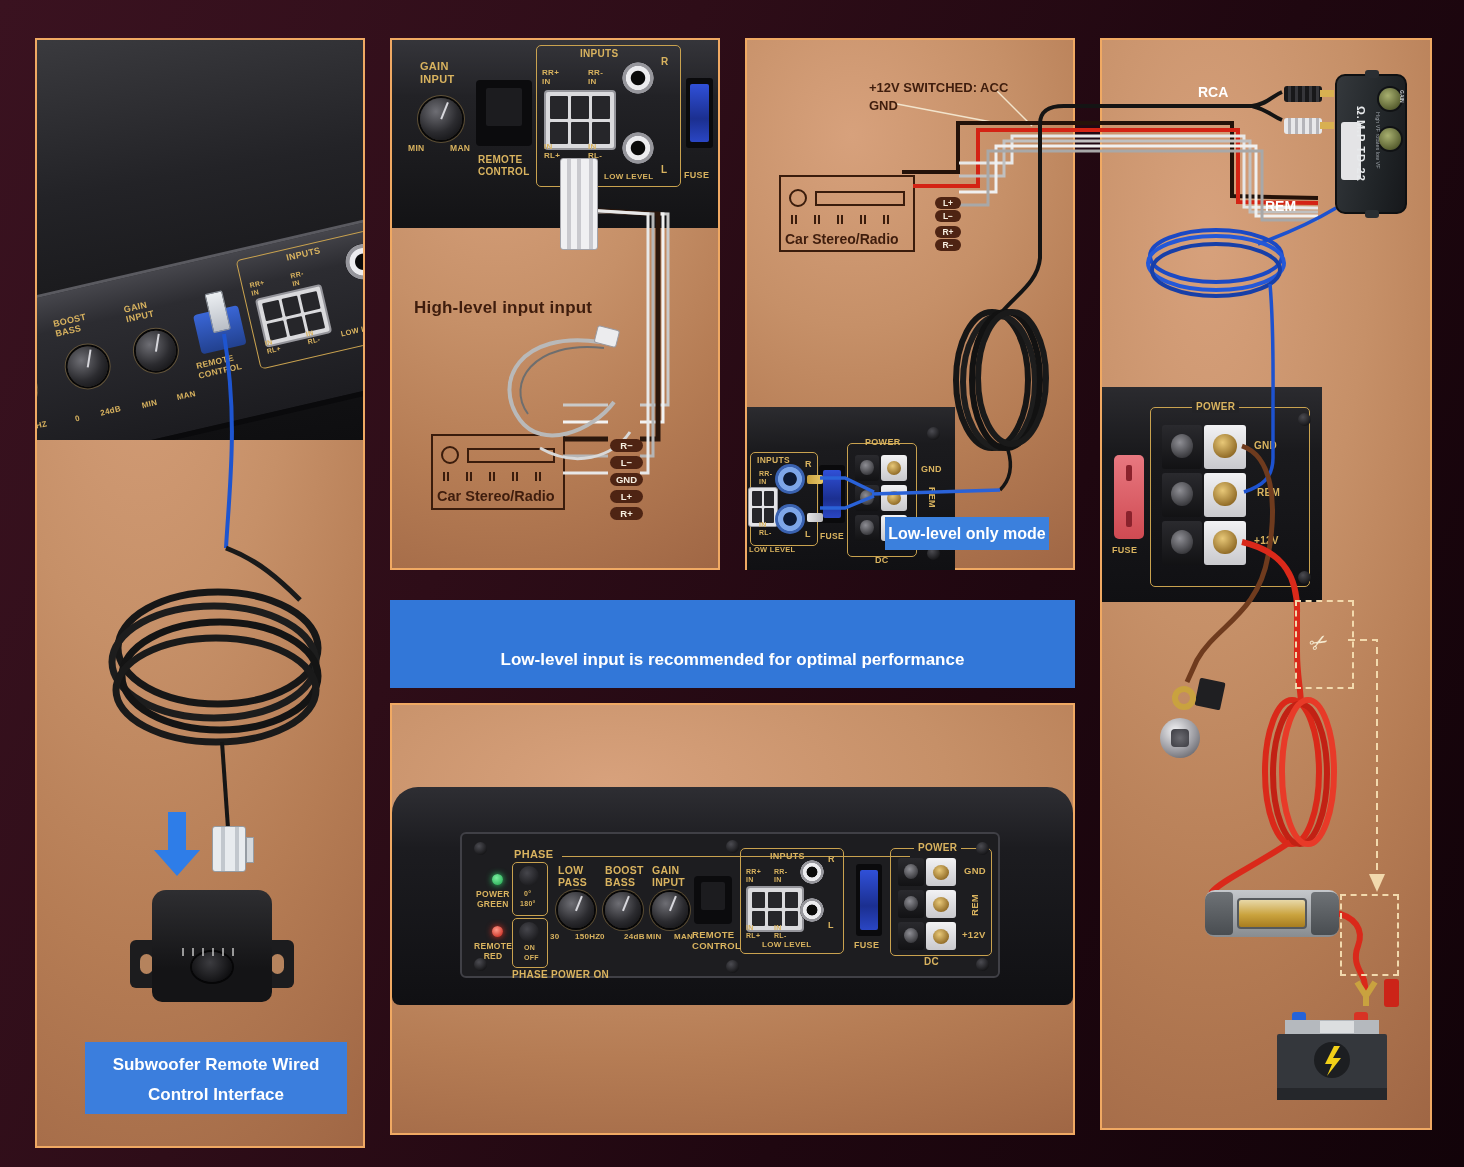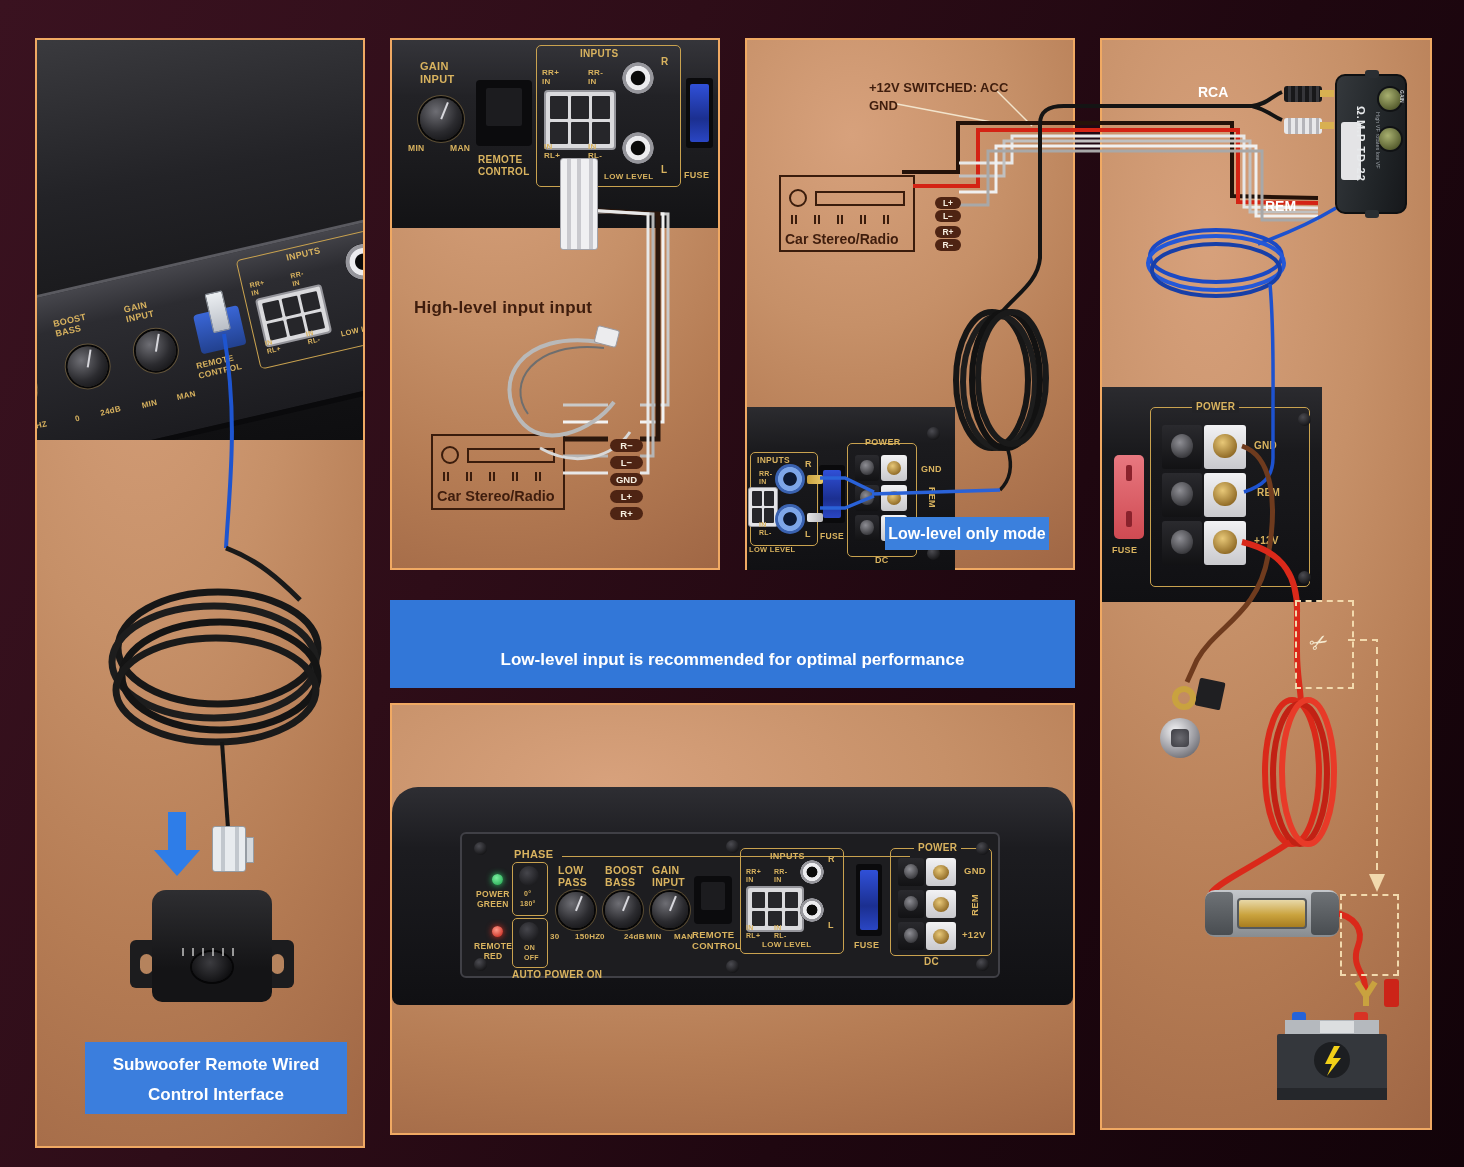--- a/index.html
+++ b/index.html
@@ -249,21 +249,21 @@
       <span class="glabel" style="left:52px;top:14px;font-size:11px;">PHASE</span>
       <span class="abs" style="left:100px;top:22px;width:348px;height:1px;background:#c9a24f;z-index:3;"></span>
       <span class="goldbox" style="left:50px;top:28px;width:34px;height:52px;"></span>
       <span class="abs" style="left:57px;top:32px;width:20px;height:20px;border-radius:50%;background:radial-gradient(circle at 40% 35%,#46464c,#0d0d0f);z-index:3;"></span>
       <span class="glabel" style="left:62px;top:56px;font-size:7px;">0°</span>
       <span class="glabel" style="left:58px;top:66px;font-size:7px;">180°</span>
       <span class="goldbox" style="left:50px;top:84px;width:34px;height:48px;"></span>
       <span class="abs" style="left:57px;top:88px;width:20px;height:20px;border-radius:50%;background:radial-gradient(circle at 40% 35%,#46464c,#0d0d0f);z-index:3;"></span>
       <span class="glabel" style="left:62px;top:110px;font-size:7px;">ON</span>
       <span class="glabel" style="left:62px;top:120px;font-size:7px;">OFF</span>
-      <span class="glabel" style="left:50px;top:135px;font-size:10px;">AUTO POWER ON</span>
+      <span class="glabel" style="left:50px;top:135px;font-size:10px;">PHASE POWER ON</span>
       <span class="glabel" style="left:96px;top:30px;font-size:10.5px;">LOW
 PASS</span>
       <span class="knob" style="left:96px;top:58px;width:36px;height:36px;">
           <i></i>
         </span>
       <span class="glabel" style="left:88px;top:98px;font-size:8px;">30</span>
       <span class="glabel" style="left:113px;top:98px;font-size:8px;">150HZ</span>
       <span class="glabel" style="left:143px;top:30px;font-size:10.5px;">BOOST
 BASS</span>
       <span class="knob" style="left:143px;top:58px;width:36px;height:36px;">

